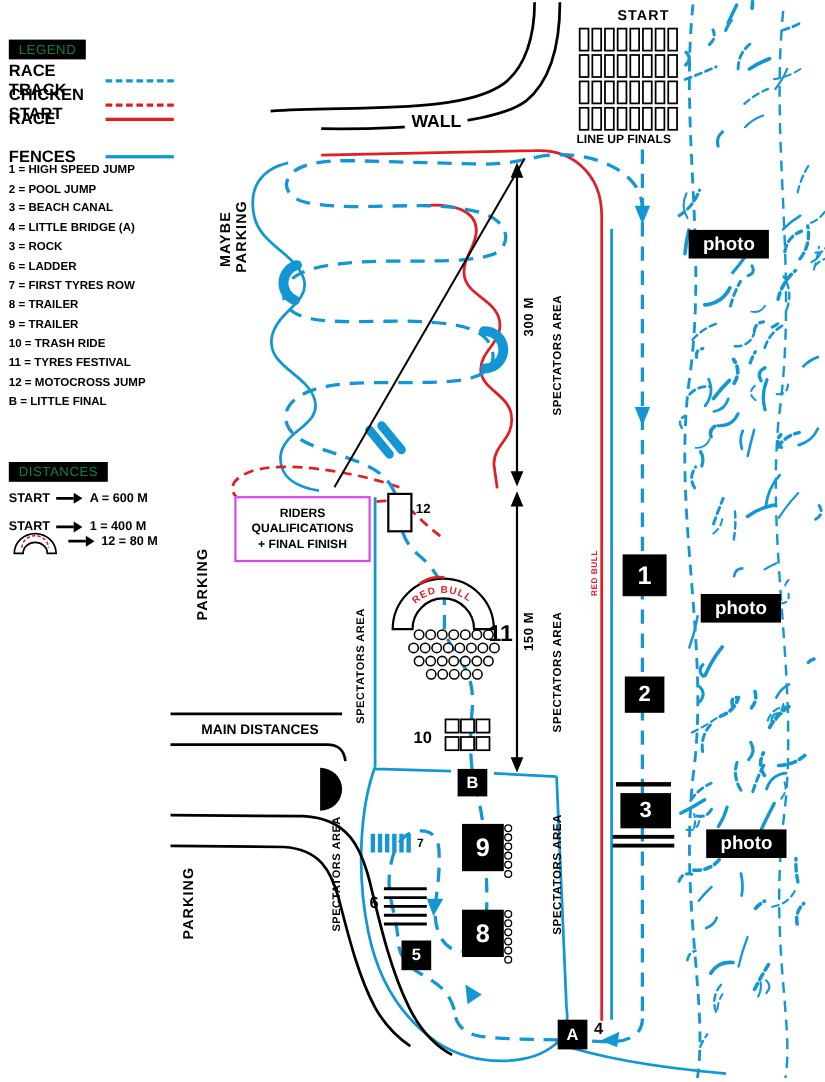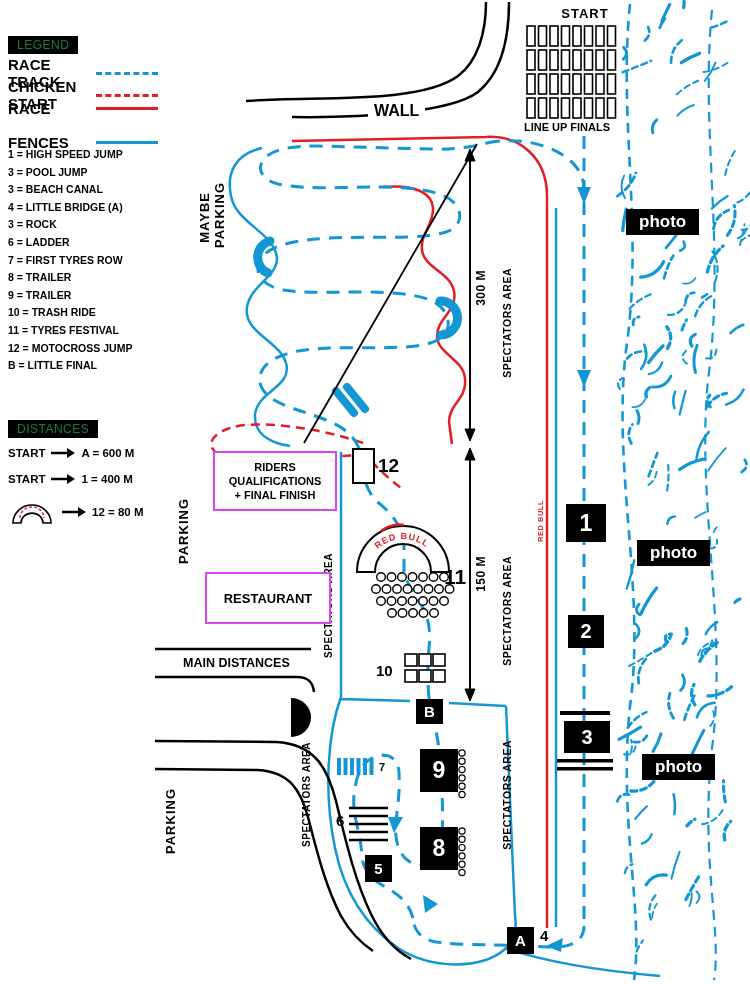--- a/index.html
+++ b/index.html
@@ -365,21 +365,21 @@
     <span class="lbl">RACE</span>
     <span class="sample s-tape"></span>
   </div>
   <div class="leg-row" style="left:8px;top:122px;margin-top:12px;">
     <span class="lbl">FENCES</span>
     <span class="sample s-fence"></span>
   </div>
 
   <div class="leg-items">
     <div>1 = HIGH SPEED JUMP</div>
-    <div>3 = POOL JUMP</div>
+    <div>2 = POOL JUMP</div>
     <div>3 = BEACH CANAL</div>
     <div>4 = LITTLE BRIDGE (A)</div>
     <div>3 = ROCK</div>
     <div>6 = LADDER</div>
     <div>7 = FIRST TYRES ROW</div>
     <div>8 = TRAILER</div>
     <div>9 = TRAILER</div>
     <div>10 = TRASH RIDE</div>
     <div>11 = TYRES FESTIVAL</div>
     <div>12 = MOTOCROSS JUMP</div>
@@ -397,21 +397,21 @@
     <span>A = 600 M</span>
   </div>
   <div class="dist-row" style="left:8px;top:473px;">
     <span>START</span>
     <svg width="24" height="12">
       <line x1="0" y1="6" x2="16" y2="6" stroke="#000" stroke-width="2.5"></line>
       <polygon points="16,1 16,11 24,6" fill="#000"></polygon>
     </svg>
     <span>1 = 400 M</span>
   </div>
-  <div class="dist-row" style="left:8px;top:498px;">
+  <div class="dist-row" style="left:8px;top:478px;">
     <svg width="48" height="28">
       <path d="M 5,25 A 18,17 0 0 1 43,25 L 35,25 A 10,9 0 0 0 13,25 Z" fill="#fff" stroke="#000" stroke-width="1.6"></path>
       <path d="M 12,20 A 12,11 0 0 1 36,20" stroke="#e01f25" stroke-width="1.4" fill="none" stroke-dasharray="3 2"></path>
     </svg>
     <svg width="24" height="12">
       <line x1="0" y1="6" x2="16" y2="6" stroke="#000" stroke-width="2.5"></line>
       <polygon points="16,1 16,11 24,6" fill="#000"></polygon>
     </svg>
     <span>12 = 80 M</span>
   </div>
@@ -443,30 +443,27 @@
 
   <div class="nbadge" style="left:566px;top:504px;width:40px;height:38px;font-size:23px;">1</div>
   <div class="nbadge" style="left:568px;top:615px;width:36px;height:33px;font-size:20px;">2</div>
   <div class="nbadge" style="left:564px;top:721px;width:46px;height:32px;font-size:20px;">3</div>
   <div class="nbadge" style="left:416px;top:699px;width:27px;height:25px;font-size:15px;">B</div>
   <div class="nbadge" style="left:420px;top:749px;width:38px;height:43px;font-size:23px;">9</div>
   <div class="nbadge" style="left:420px;top:827px;width:38px;height:43px;font-size:23px;">8</div>
   <div class="nbadge" style="left:365px;top:855px;width:27px;height:27px;font-size:15px;">5</div>
   <div class="nbadge" style="left:507px;top:927px;width:27px;height:27px;font-size:15px;">A</div>
 
-  <div class="pnum" style="left:378px;top:455px;font-size:19px;">12</div>
+  <div class="pnum" style="left:378px;top:455px;font-size:12px;">12</div>
   <div class="pnum" style="left:444px;top:565px;font-size:21px;">11</div>
   <div class="pnum" style="left:376px;top:662px;font-size:15px;text-align:center;">10</div>
   <div class="pnum" style="left:379px;top:761px;font-size:11px;">7</div>
   <div class="pnum" style="left:336px;top:812px;font-size:15px;">6</div>
   <div class="pnum" style="left:540px;top:927px;font-size:15px;">4</div>
 
   <div class="box" style="left:213px;top:451px;width:120px;height:56px;font-size:11px;line-height:1.3;">
     <div>RIDERS</div>
     <div>QUALIFICATIONS</div>
     <div>+ FINAL FINISH</div>
   </div>
-  <div class="box" style="left:205px;top:572px;width:122px;height:48px;font-size:13px;">
-    <div>RESTAURANT</div>
-  </div>
   <div class="abs b" style="left:183px;top:656px;font-size:12.5px;">MAIN DISTANCES</div>
 
 </div>
 
 </body></html>

